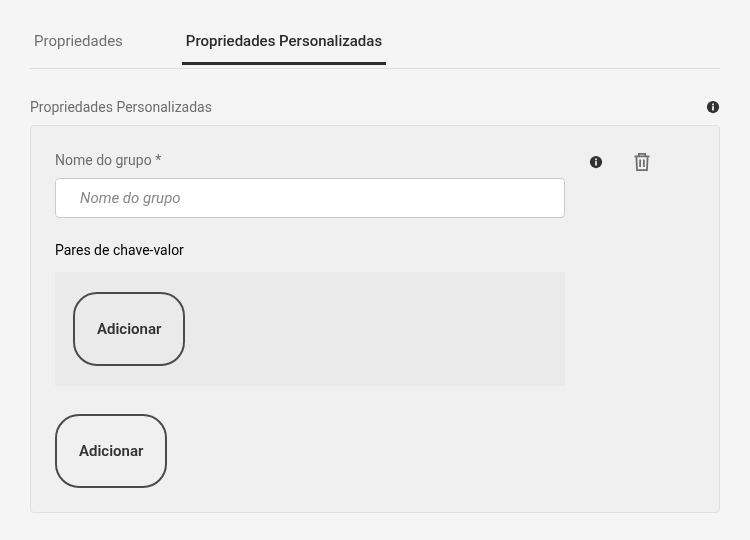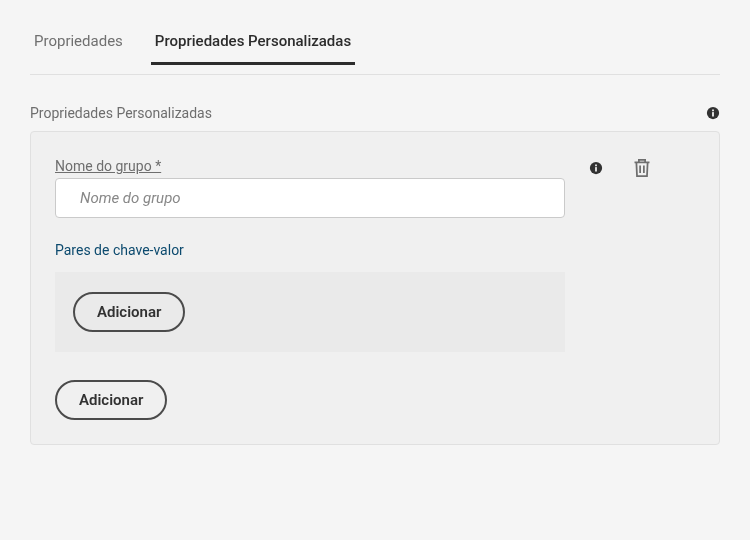--- a/index.html
+++ b/index.html
@@ -11,24 +11,24 @@
     body {
       background: #f5f5f5;
       width: 750px;
       height: 540px;
       padding: 20px 30px;
       color: #4b4b4b;
       overflow: hidden;
     }
     .tabs {
       display: flex;
-      gap: 24px;
+      gap: 55px;
       border-bottom: 1px solid #e0e0e0;
       margin-bottom: 30px;
-      padding-bottom: 10px;
+      padding-bottom: 4px;
     }
     .tab {
       padding: 12px 4px 14px 4px;
       font-size: 15px;
       color: #707070;
       cursor: pointer;
       position: relative;
     }
     .tab.active {
       color: #2c2c2c;
@@ -77,23 +77,22 @@
       gap: 16px;
       margin-bottom: 24px;
     }
     .field-main {
       flex: 1;
       max-width: 510px;
     }
     .field-label {
       font-size: 14px;
       color: #6e6e6e;
-      margin-bottom: 4px;
+      margin-bottom: 10px;
       display: block;
-      text-decoration: underline;
     }
     .text-input {
       width: 100%;
       padding: 10px 24px;
       font-size: 15px;
       font-style: italic;
       color: #888;
       border: 1px solid #cacaca;
       border-radius: 4px;
       background: #fff;
@@ -114,37 +113,37 @@
       height: 20px;
       color: #6e6e6e;
       cursor: pointer;
     }
     .trash-icon svg {
       width: 100%;
       height: 100%;
     }
     .subsection-label {
       font-size: 14px;
-      color: #0c4a6e;
+      color: #000000;
       margin-bottom: 14px;
       display: block;
     }
     .inner-panel {
       background: #eaeaea;
       padding: 20px 18px;
       max-width: 510px;
       margin-bottom: 28px;
     }
     .pill-button {
       border: 2px solid #4b4b4b;
       background: transparent;
       color: #323232;
       font-size: 15px;
       font-weight: 600;
-      padding: 9px 22px;
+      padding: 26px 22px;
       border-radius: 24px;
       cursor: pointer;
       text-align: center;
     }
   </style>
 </head>
 <body>
 
 <div class="tabs">
   <div class="tab">Propriedades</div>

